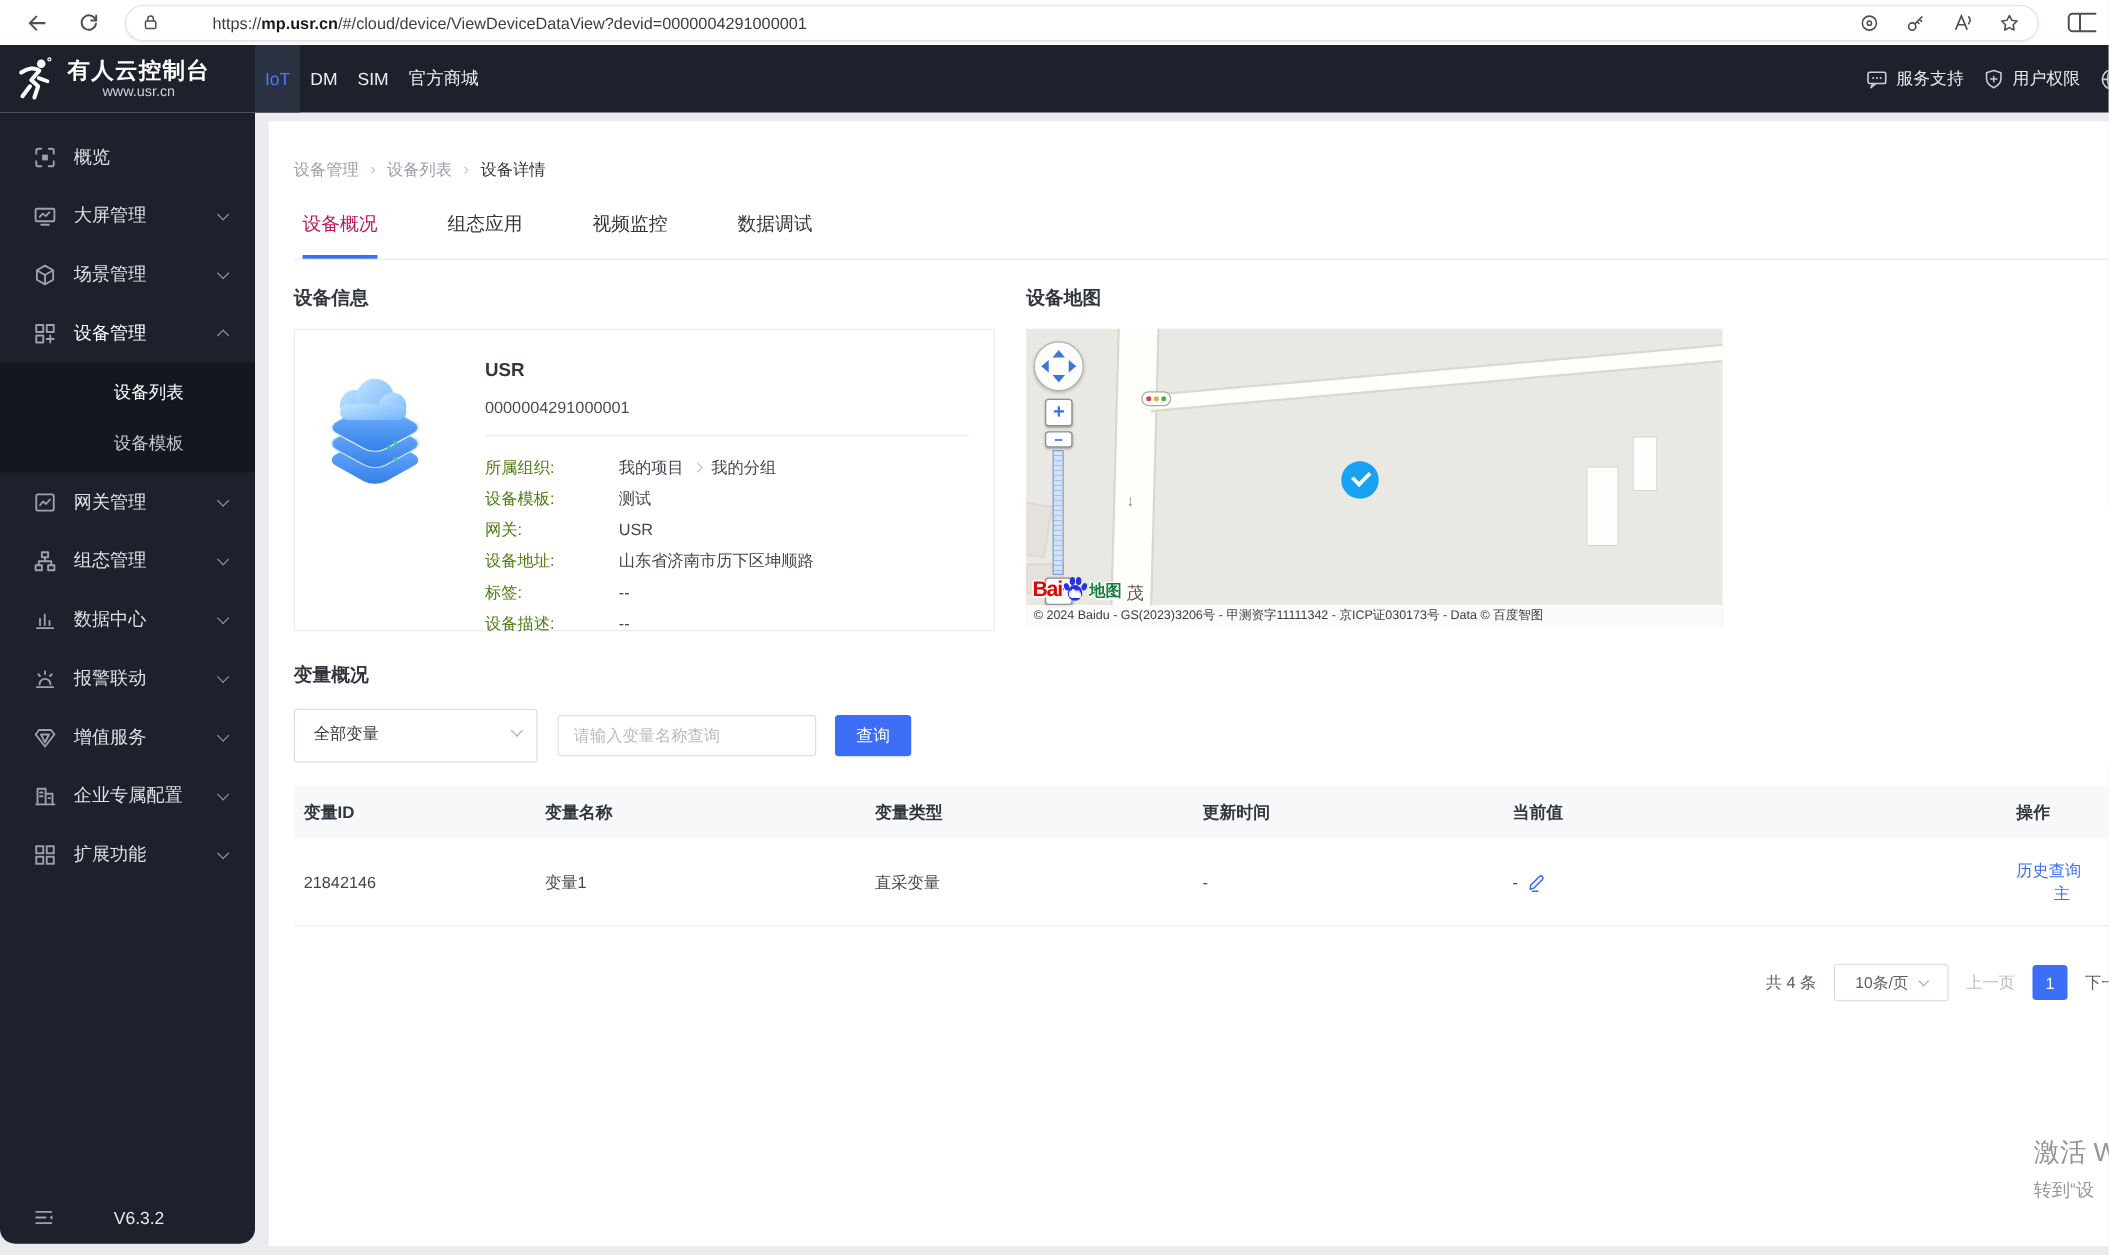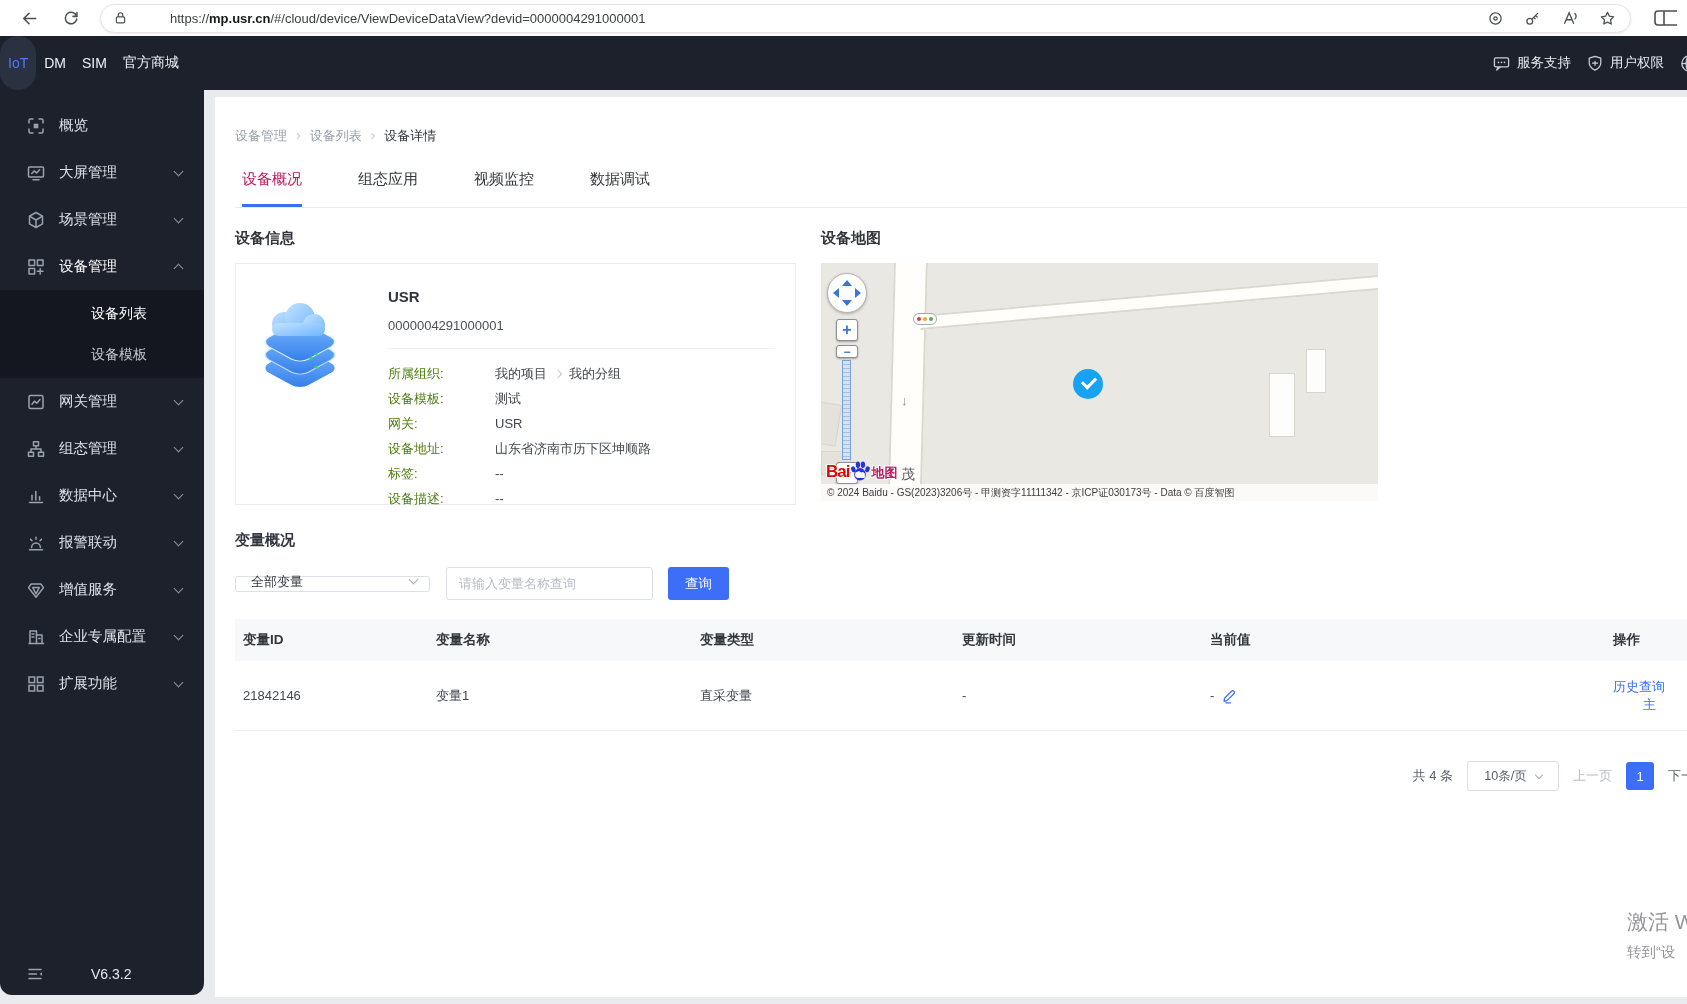--- a/index.html
+++ b/index.html
@@ -15,21 +15,21 @@
   .url-text .host { font-weight:bold; color:#17191c; }
   .pill-icons { display:flex; align-items:center; gap:20px; padding-right:4px; color:#4c4f54; }
   .chrome-edge-icon { color:#4c4f54; margin-left:6px; }
 
   
   .topnav { height:54px; background:#1d212b; display:flex; align-items:stretch; }
   .logo-block { width:204px; display:flex; align-items:center; padding-left:13px; gap:9px; flex:none; }
   .logo-txt .t1 { color:#fff; font-size:18px; font-weight:bold; letter-spacing:1px; line-height:20px; }
   .logo-txt .t2 { color:#cdd1da; font-size:11.5px; text-align:center; margin-top:2px; }
   .nav-tabs { display:flex; align-items:stretch; }
-  .nav-tab { display:flex; align-items:center; padding:0 8px; font-size:14px; color:#eef0f4; cursor:pointer;border-radius:21px; }
+  .nav-tab { display:flex; align-items:center; padding:0 8px; font-size:14px; color:#eef0f4; cursor:pointer; }
   .nav-tab.active { background:#2a3140; color:#4e79fb; }
   .nav-right { margin-left:auto; display:flex; align-items:center; gap:16px; color:#e8eaee; font-size:13.5px; }
   .nav-right .nav-link { display:flex; align-items:center; gap:7px; cursor:pointer; }
   .nav-right svg { color:#c8ccd5; }
   .globe-btn { margin-right:-12px; }
 
   
   .sidebar { position:absolute; left:0; top:90px; width:204px; height:905px; background:#1d212b; border-radius:0 0 12px 12px; padding-top:12px; }
   .snav-item { height:47px; display:flex; align-items:center; padding:0 22px 0 27px; gap:14px; color:#dde0e7; font-size:14.5px; cursor:pointer; }
   .snav-item .ic { color:#9aa2b0; width:18px; height:18px; flex:none; }
@@ -89,27 +89,27 @@
   .zoom-minus { left:15px; top:199px; }
   .traffic { position:absolute; left:92px; top:50px; width:24px; height:12px; background:#fff; border:1px solid #a8a8a8; border-radius:6px; display:flex; align-items:center; justify-content:center; gap:2px; }
   .dot { width:4px; height:4px; border-radius:50%; }
   .marker { position:absolute; left:252px; top:106px; width:30px; height:30px; border-radius:50%; background:#18a2f3; }
   .marker::after { content:""; position:absolute; left:9px; top:8px; width:11px; height:6px; border-left:3px solid #fff; border-bottom:3px solid #fff; transform:rotate(-45deg); }
   .map-arrow { position:absolute; left:80px; top:130px; color:#8a8a8a; font-size:13px; }
   .road-label { position:absolute; left:80px; top:203px; color:#5a5a5a; font-size:14px; }
   .baidu-logo { position:absolute; left:5px; bottom:19px; display:flex; align-items:flex-end; gap:1px;
       text-shadow:-1px 0 #fff,1px 0 #fff,0 -1px #fff,0 1px #fff,1px 1px #fff,-1px -1px #fff; }
   .baidu-logo .bai { color:#e10601; font-weight:bold; font-size:17px; letter-spacing:-1px; }
-  .baidu-logo .ditu{ color:#be185d; font-weight:bold; font-size:13px;margin-top:39px; }
+  .baidu-logo .ditu{ color:#15803d; font-weight:bold; font-size:13px;margin-top:39px; }
   .map-attr { position:absolute; left:0; right:0; bottom:0; height:17px; background:rgba(255,255,255,.78); font-size:10px; color:#3c3c3c; line-height:17px; padding-left:6px; white-space:nowrap; }
 
   
   .vars { margin-top:26px; }
   .filter-row { display:flex; align-items:center; margin-top:17px; }
-  .dd-box { width:195px; height:16px; border:1px solid #dcdfe5; border-radius:3px; display:flex; align-items:center; padding:0 12px 4px 15px; font-size:13px; color:#32363e; cursor:pointer; }
+  .dd-box { width:195px; height:43px; border:1px solid #dcdfe5; border-radius:3px; display:flex; align-items:center; padding:0 12px 4px 15px; font-size:13px; color:#32363e; cursor:pointer; }
   .dd-box .chev2 { margin-left:auto; width:7px; height:7px; border-right:1.4px solid #a6abb5; border-bottom:1.4px solid #a6abb5; transform:rotate(45deg); margin-top:-4px; }
   .search-inp { width:207px; height:33px; margin-left:16px; border:1px solid #dcdfe5; border-radius:3px; padding:0 12px; font-size:13px; color:#32363e; outline:none; font-family:inherit; }
   .search-inp::placeholder { color:#b8bcc4; }
   .query-btn { width:61px; height:33px; margin-left:15px; background:#3d6ef7; border:none; border-radius:3px; color:#fff; font-size:13.5px; cursor:pointer; font-family:inherit; }
 
   .vtable { width:1470px; margin-top:19px; font-size:13px; }
   .t-head, .t-row { display:grid; grid-template-columns:193px 264px 262px 248px 403px 1fr; align-items:center; }
   .t-head { height:42px; background:#f7f8fa; font-size:13.5px; font-weight:bold; color:#32363e; }
   .t-head > div, .t-row > div { padding-left:8px; }
   .t-row { height:70px; border-bottom:1px solid #eceef2; color:#42464d; }
@@ -179,20 +179,35 @@
   </div>
   <span class="chrome-edge-icon">
     <svg width="24" height="20" viewBox="0 0 24 20" fill="none" stroke="currentColor" stroke-width="1.6">
         <rect x="2" y="3" width="26" height="14" rx="3"></rect>
         <path d="M11 3v14"></path>
       </svg>
   </span>
 </div>
 
 <div class="topnav">
+  <div class="logo-block">
+    <span>
+      <svg width="32" height="36" viewBox="0 0 32 36" fill="none">
+        <circle cx="20" cy="6" r="3.4" fill="#fff"></circle>
+        <circle cx="26.5" cy="2.5" r="1.2" stroke="#fff" stroke-width="1" fill="none"></circle>
+        <path d="M4 13c5-3.5 11-4.5 14.5-1.5L12 19l5.5 5-3 9" stroke="#fff" stroke-width="3.2" stroke-linecap="round" stroke-linejoin="round" fill="none"></path>
+        <path d="M5 32l6-8" stroke="#fff" stroke-width="3.2" stroke-linecap="round" fill="none"></path>
+        <path d="M18 17.5l7 2.5" stroke="#fff" stroke-width="3" stroke-linecap="round" fill="none"></path>
+      </svg>
+    </span>
+    <span class="logo-txt">
+      <div class="t1">有人云控制台</div>
+      <div class="t2">www.usr.cn</div>
+    </span>
+  </div>
   <div class="nav-tabs">
     <div class="nav-tab active">IoT</div>
     <div class="nav-tab">DM</div>
     <div class="nav-tab">SIM</div>
     <div class="nav-tab">官方商城</div>
   </div>
   <div class="nav-right">
     <span class="nav-link">
       <span>
         <svg width="17" height="17" viewBox="0 0 18 18" fill="none" stroke="currentColor" stroke-width="1.4" stroke-linejoin="round">

